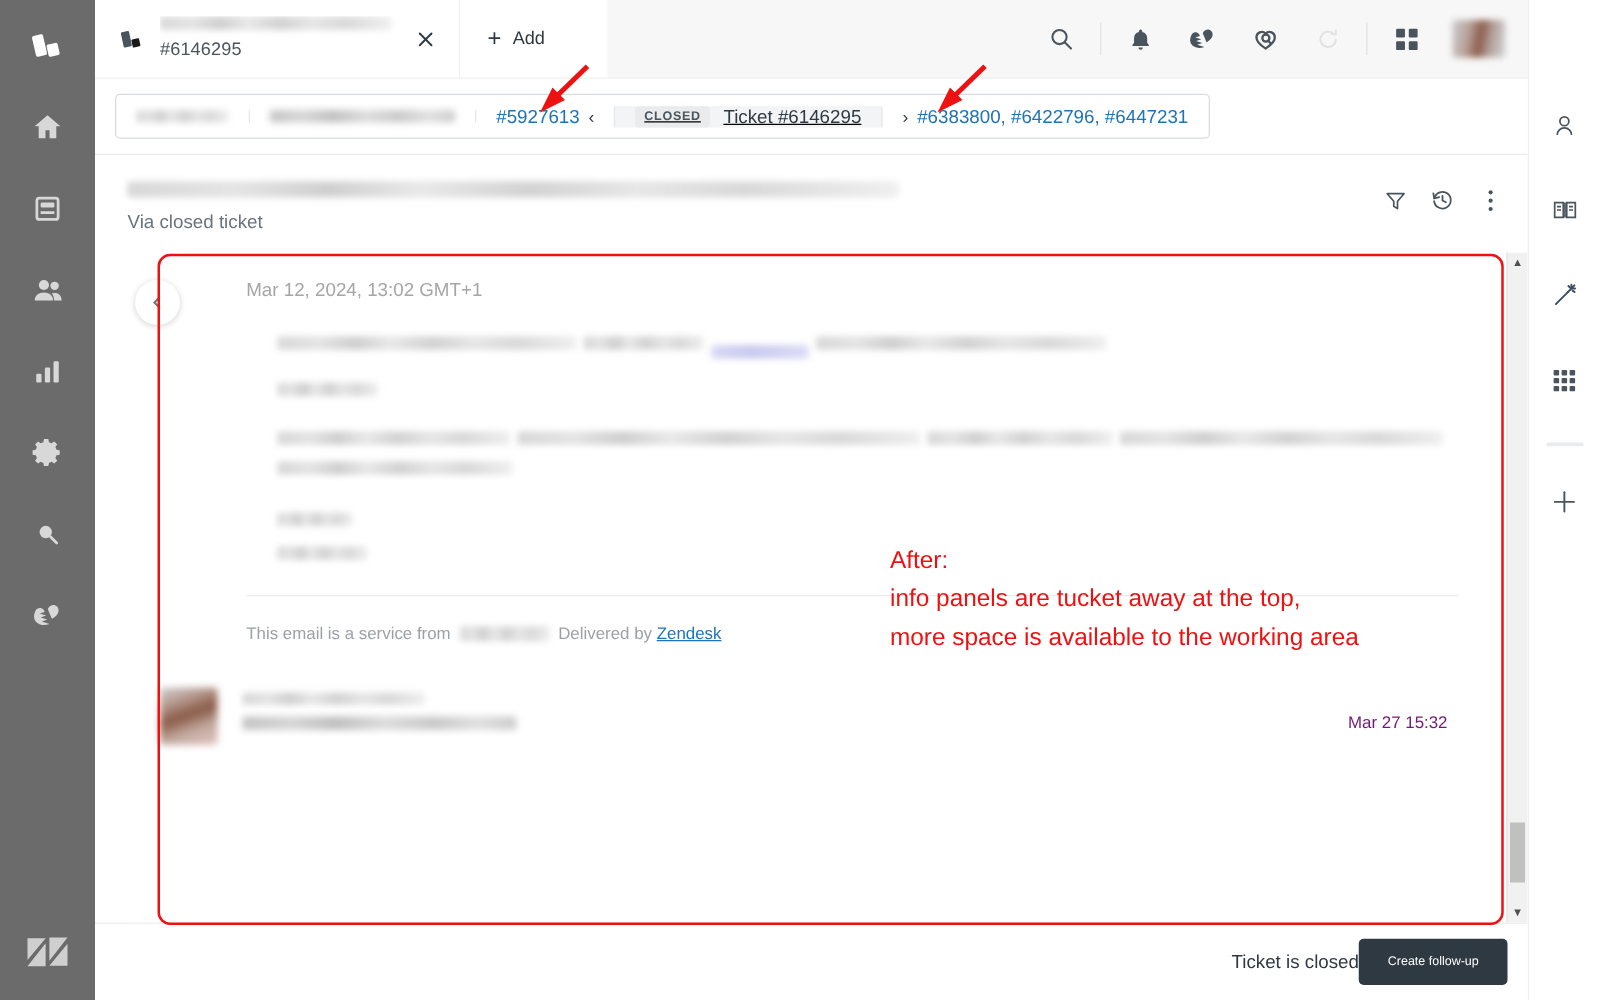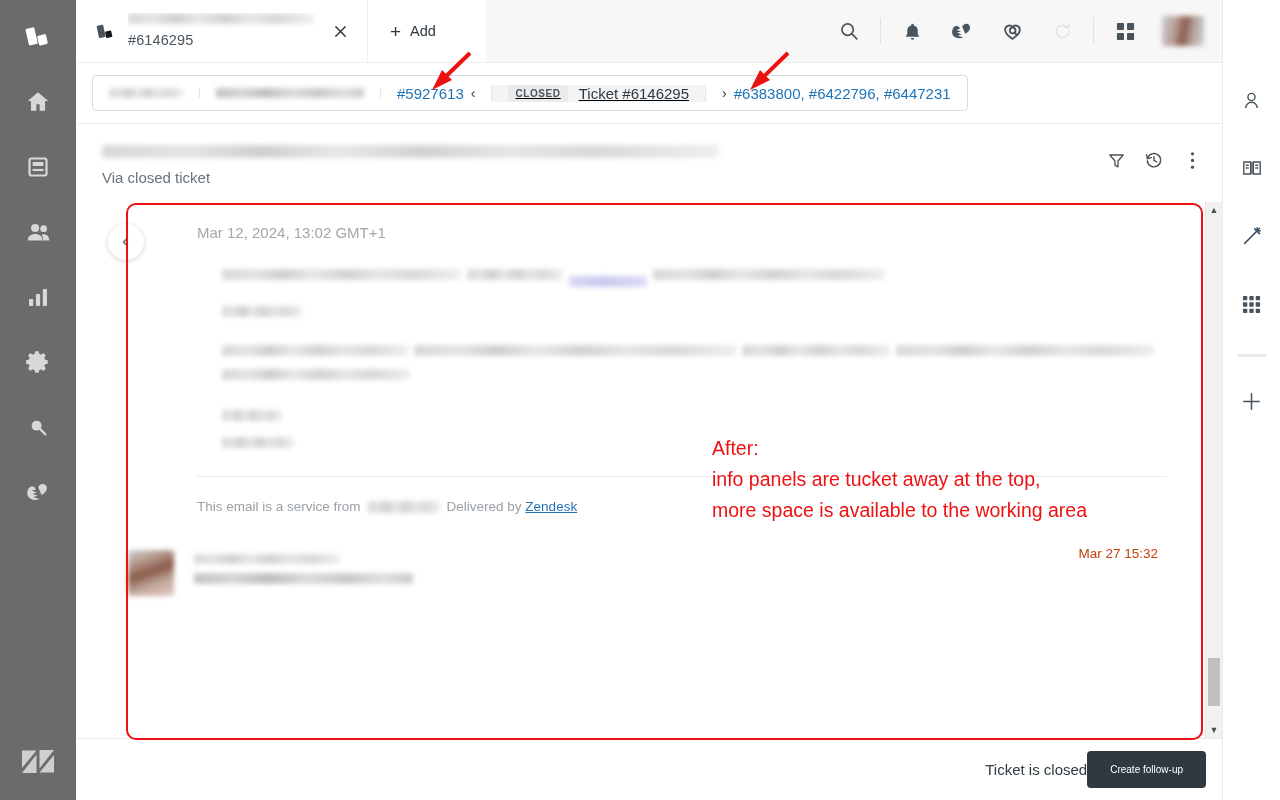--- a/index.html
+++ b/index.html
@@ -146,21 +146,21 @@
      position: relative; }
   .nc-avatar { width: 46px; height: 46px; border-radius: 3px; flex: 0 0 46px;
      background: linear-gradient(160deg,#d0d0d4 0%,#b79b90 25%,#8a5a47 48%,#c0a79c 70%,#e4c8c4 100%);
      filter: blur(2.8px); }
   .nc-text { margin-left: 20px; padding-top: 4px; }
   .nc-l1 { height: 10px; width: 146px; margin-bottom: 9px; }
   .nc-l2 { height: 11px; width: 219px; margin-bottom: 12px; }
   .nc-l3 { height: 10px; width: 155px;
      background: linear-gradient(90deg,#f3cfcf 0%,#eec0c0 50%,#f5d8d8 100%);
      filter: blur(2.6px); border-radius: 2px; }
-  .nc-date { position: absolute; right: 34px; top: 32px; font-size: 13.5px; color: #c2410c; }
+  .nc-date { position: absolute; right: 34px; top: 56px; font-size: 13.5px; color: #701a75; }
 
   
   .scrollbar {
     position: absolute; right: 0px; top: 0; bottom: 0; width: 17px;
     background: #f1f1f1; border-left: 1px solid #e4e4e4;
     display: flex; flex-direction: column; justify-content: space-between;
     align-items: center; cursor: pointer;
   }
   .sb-arrow { font-size: 9px; color: #505050; padding: 3px 0; }
   .sb-track { position: absolute; left: 2px; right: 2px; top: 18px; bottom: 18px; }

